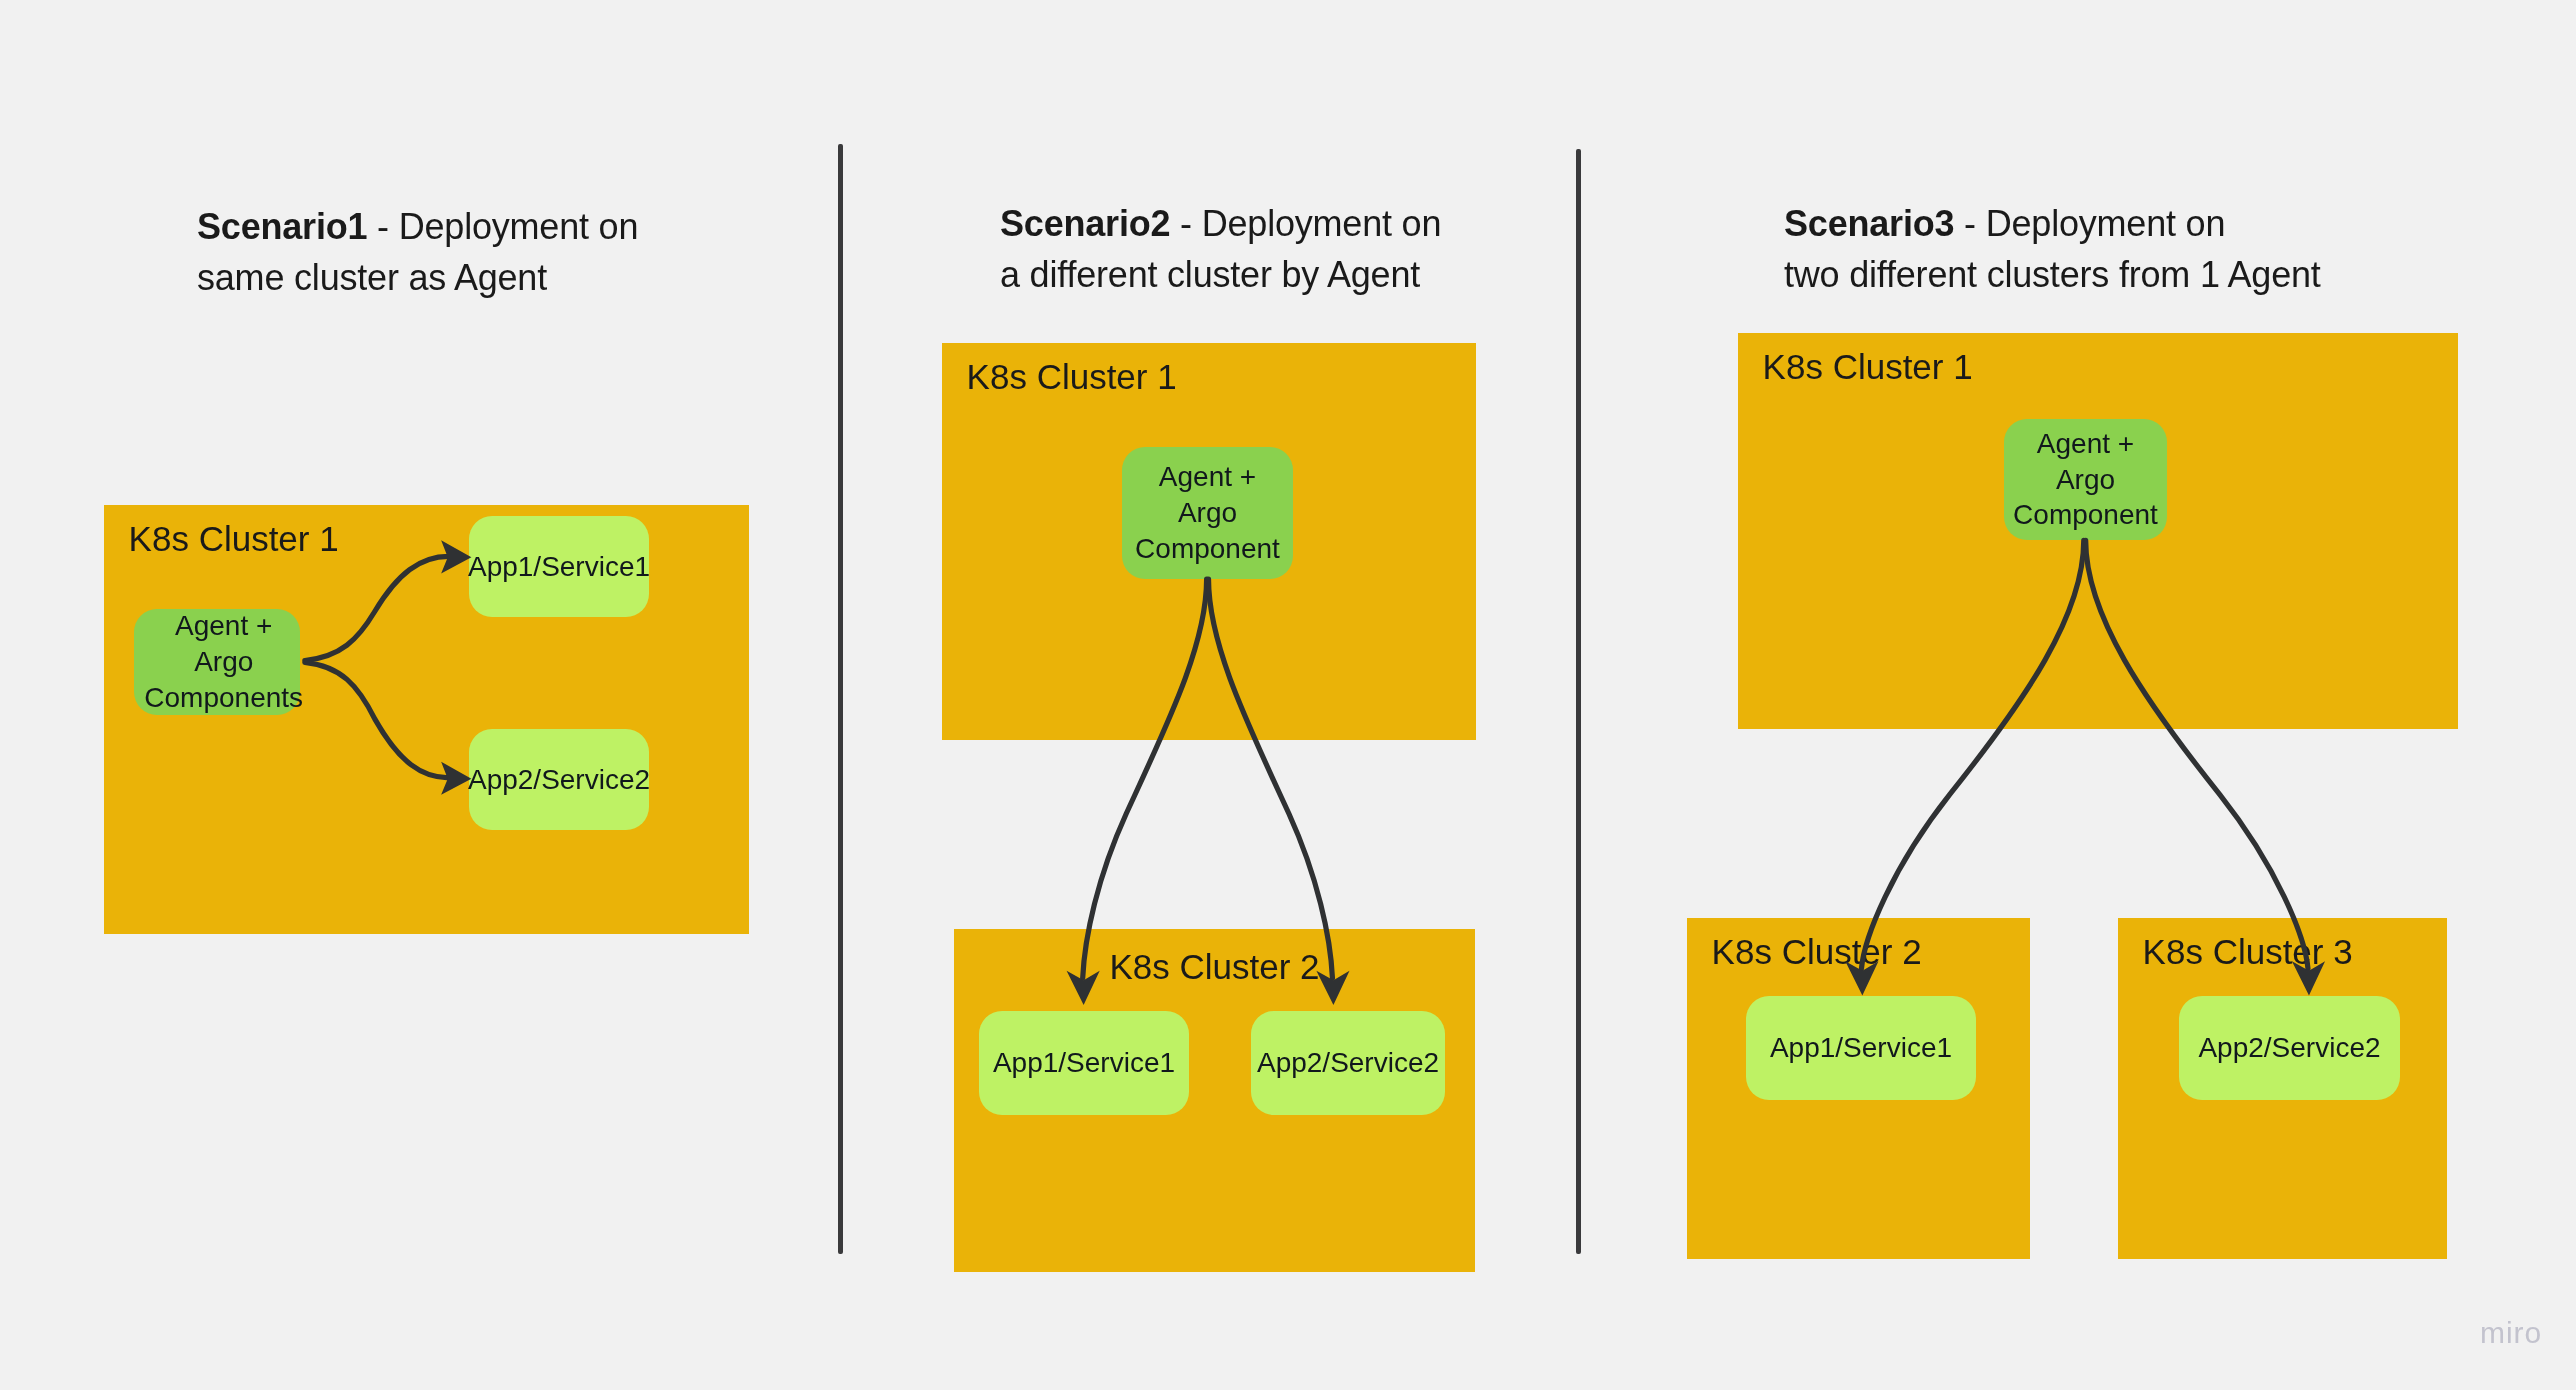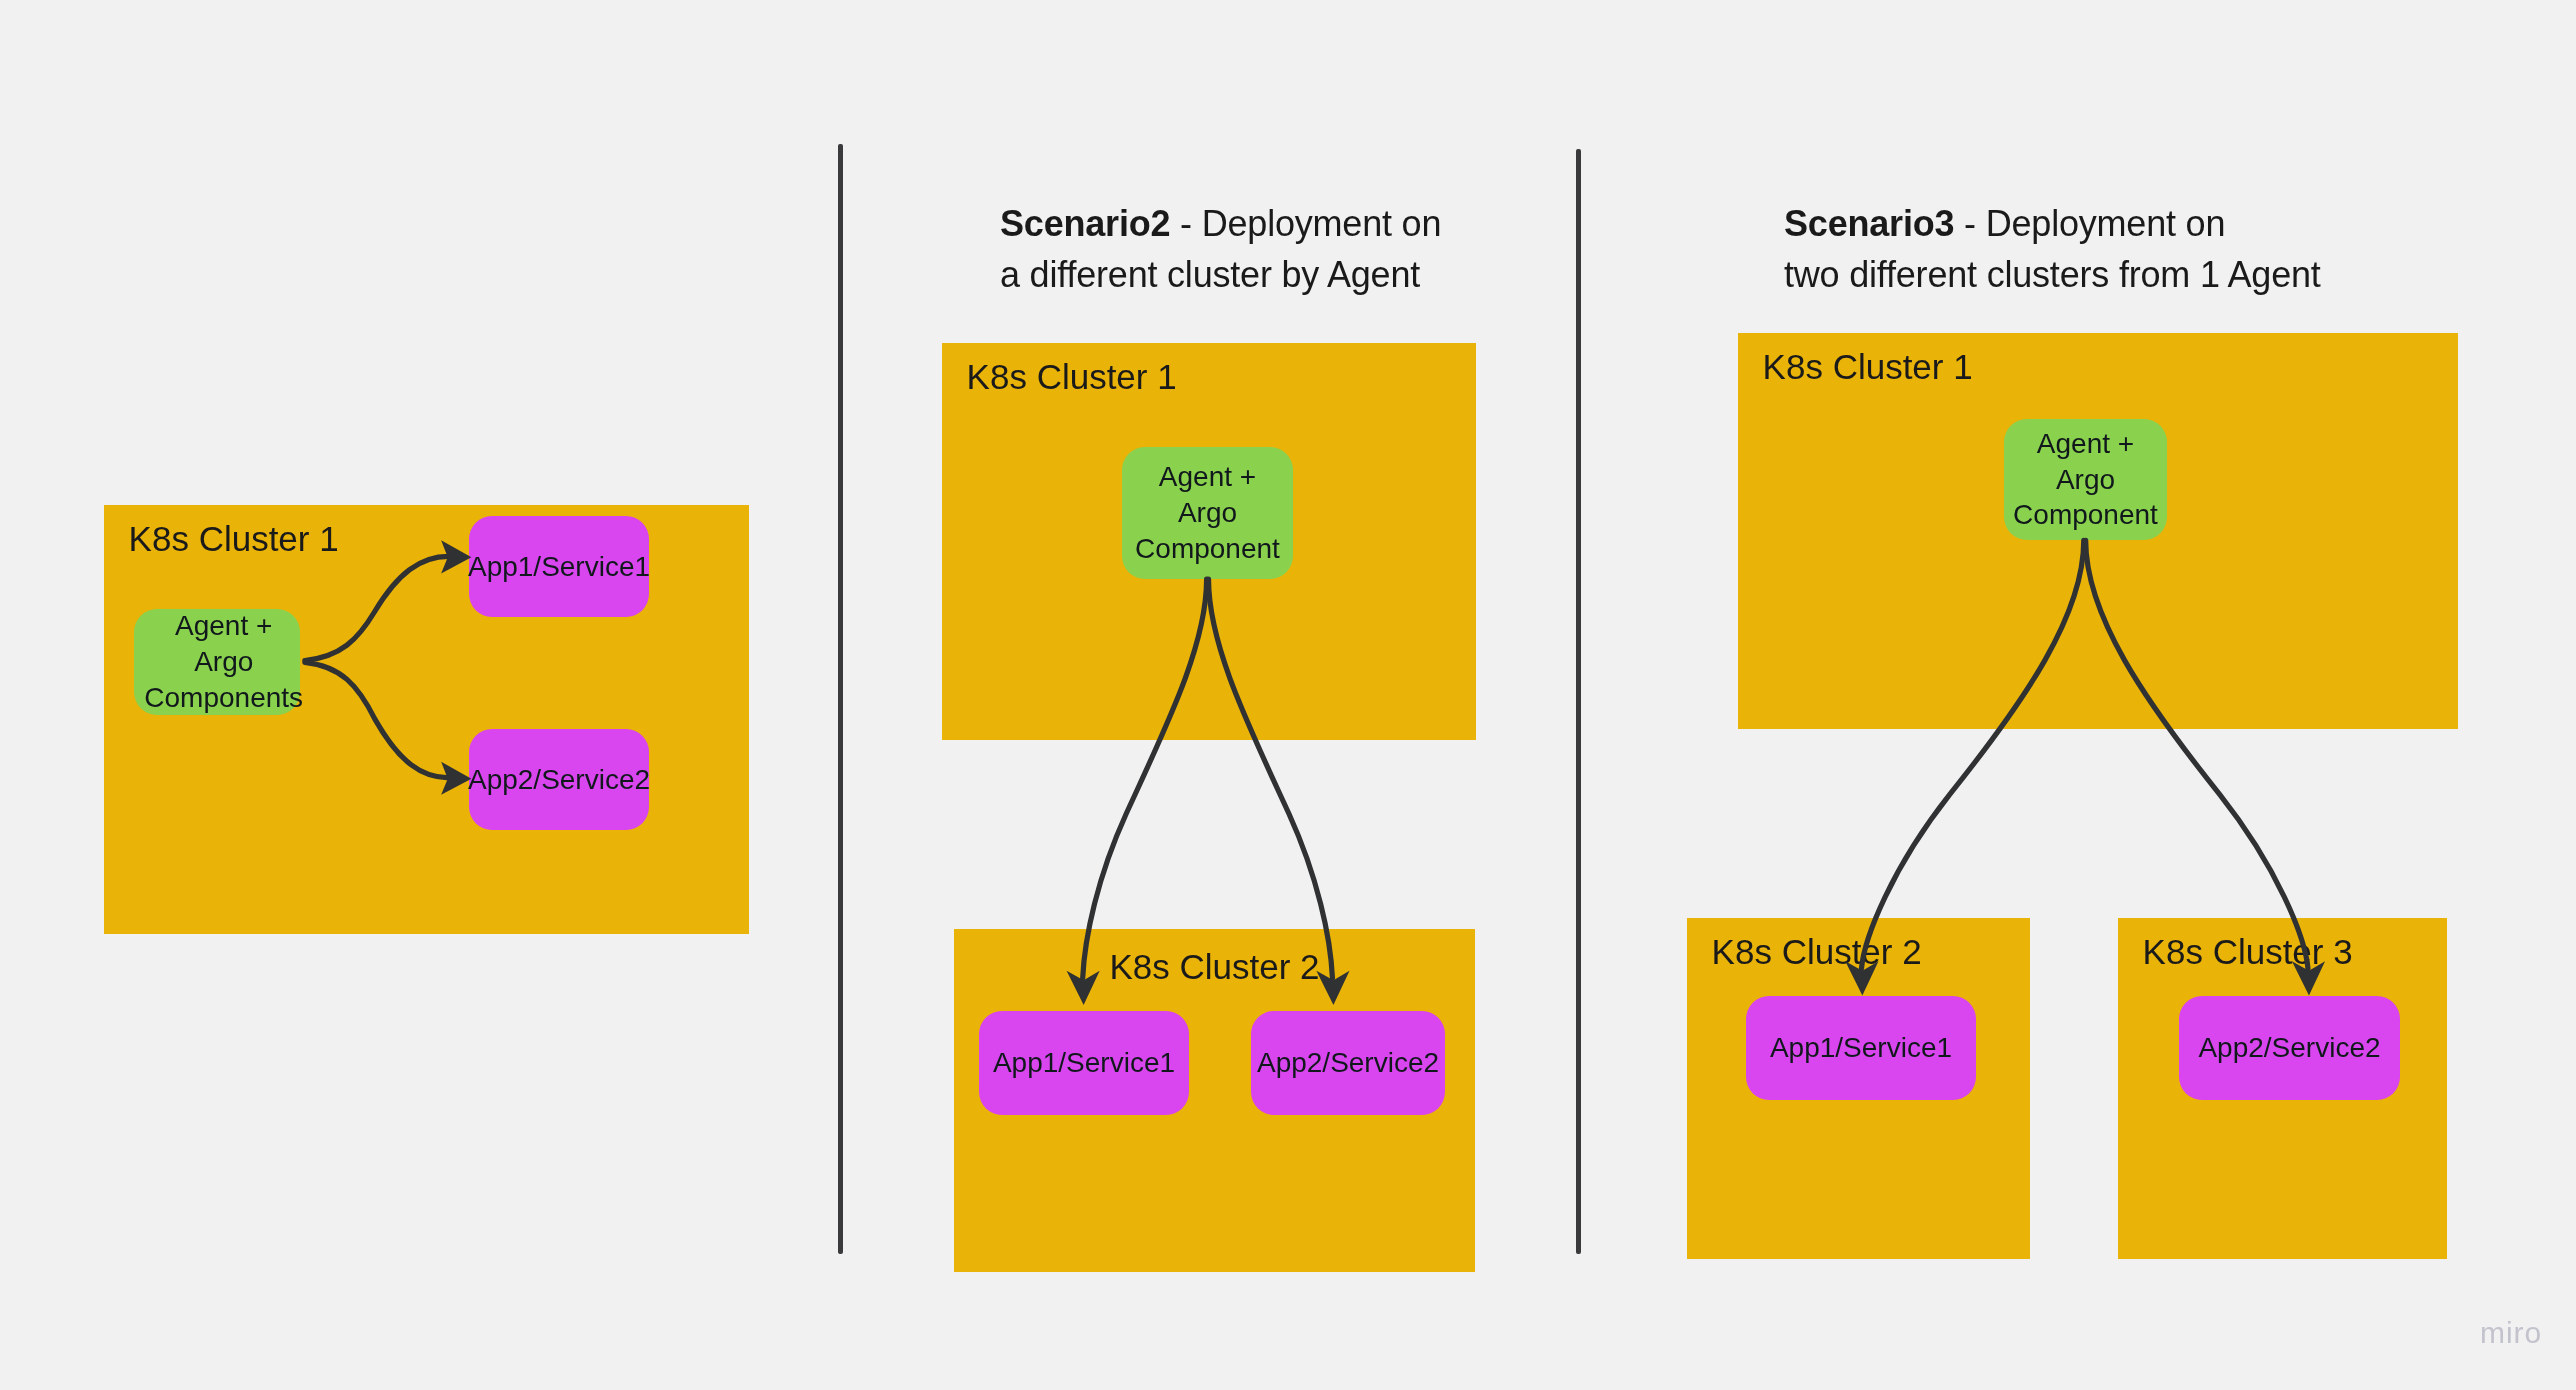--- a/index.html
+++ b/index.html
@@ -60,21 +60,21 @@
     text-align: center;
     color: #11181c;
     font-size: 28px;
     line-height: 1.28;
     border-radius: 23px;
     white-space: pre-line;
     box-sizing: border-box;
     padding: 3.8px 7.6px;
   }
   .node.agent { background: #8ad14e; }
-  .node.app   { background: #d946ef; text-align: right; }
+  .node.app   { background: #bef264; text-align: right; }
 
   
   .arrows {
     position: absolute;
     left: 0; top: 0;
     width: 2576px;
     height: 1390px;
     pointer-events: none;
     overflow: visible;
   }
@@ -96,20 +96,24 @@
     letter-spacing: 0.9px;
     font-weight: 500;
     margin-top: 41px;
   }
 </style>
 </head>
 <body>
 
 <div id="board">
 
+  <div class="heading" style="left:197px; top:150px; width:530px;">
+    <span class="bold">Scenario1</span><span> - Deployment on
+same cluster as Agent</span>
+  </div>
 
   <div class="cluster" style="left:104px; top:467px; width:645px; height:429px;">
     <div class="cluster-label left">K8s Cluster 1</div>
   </div>
 
   <div class="node agent" style="left:134px; top:609px; width:166px; height:106px;padding-left:21px;">
     <span>Agent + Argo
 Components</span>
   </div>
 

